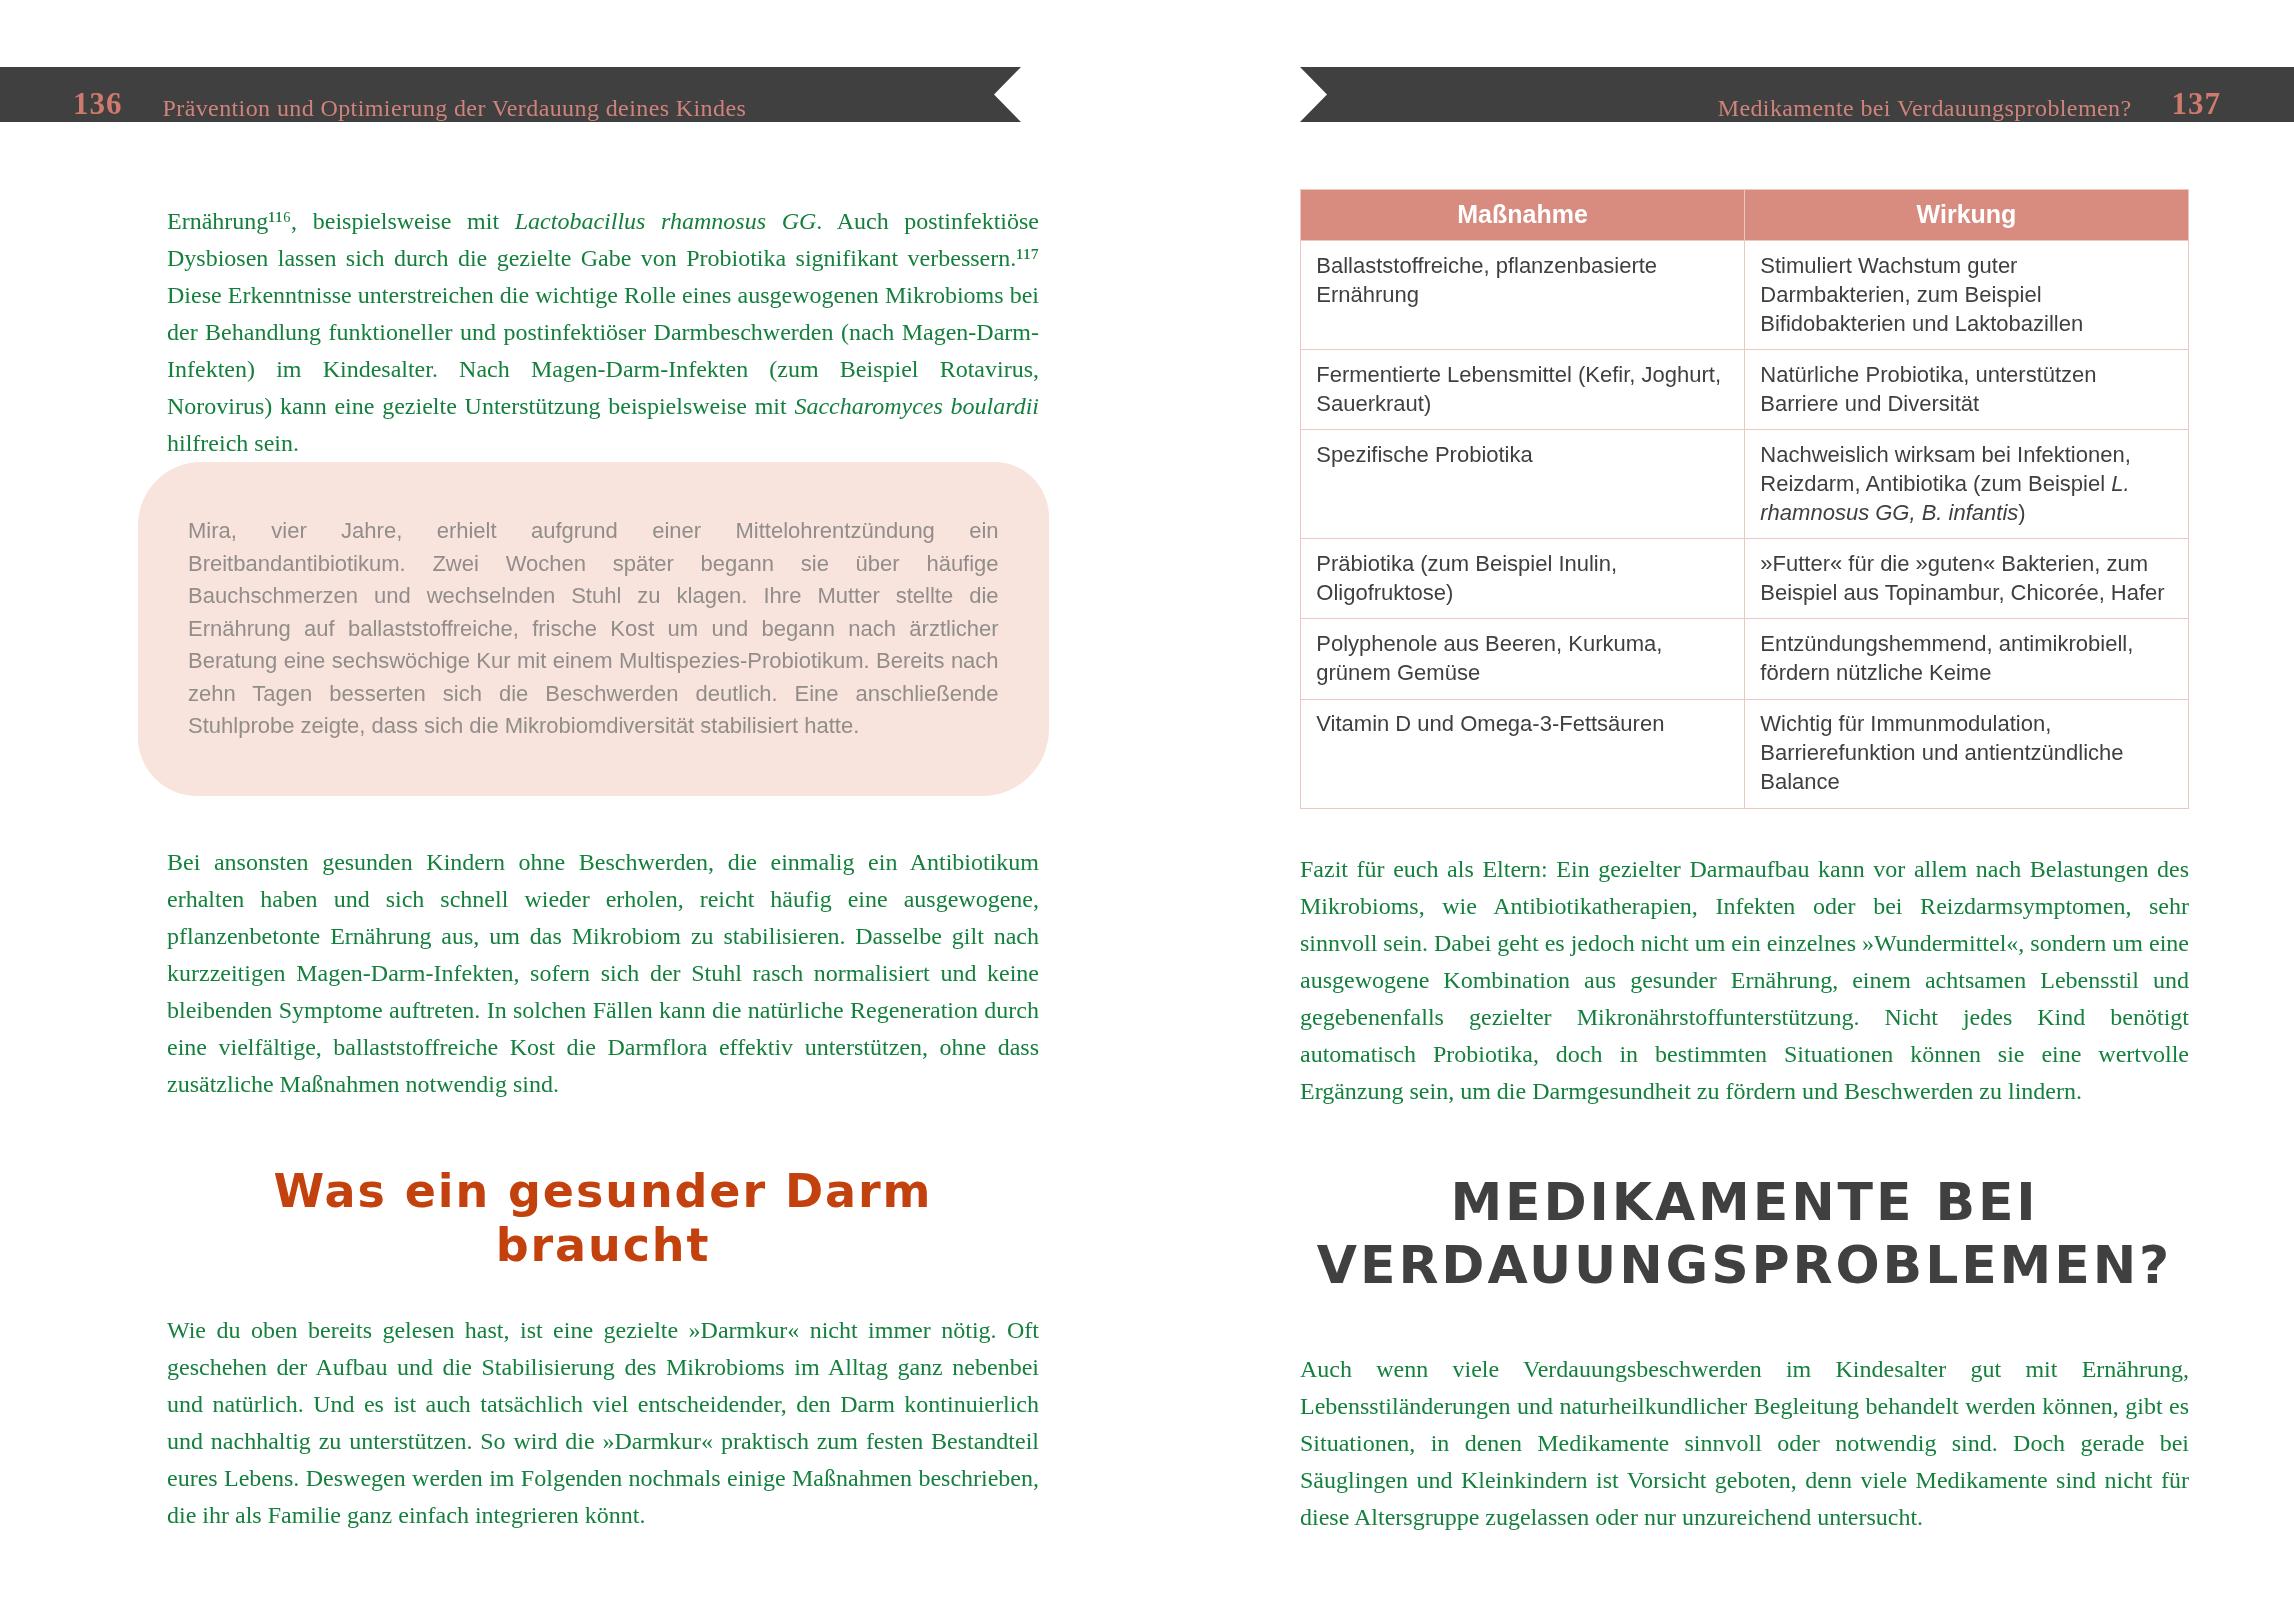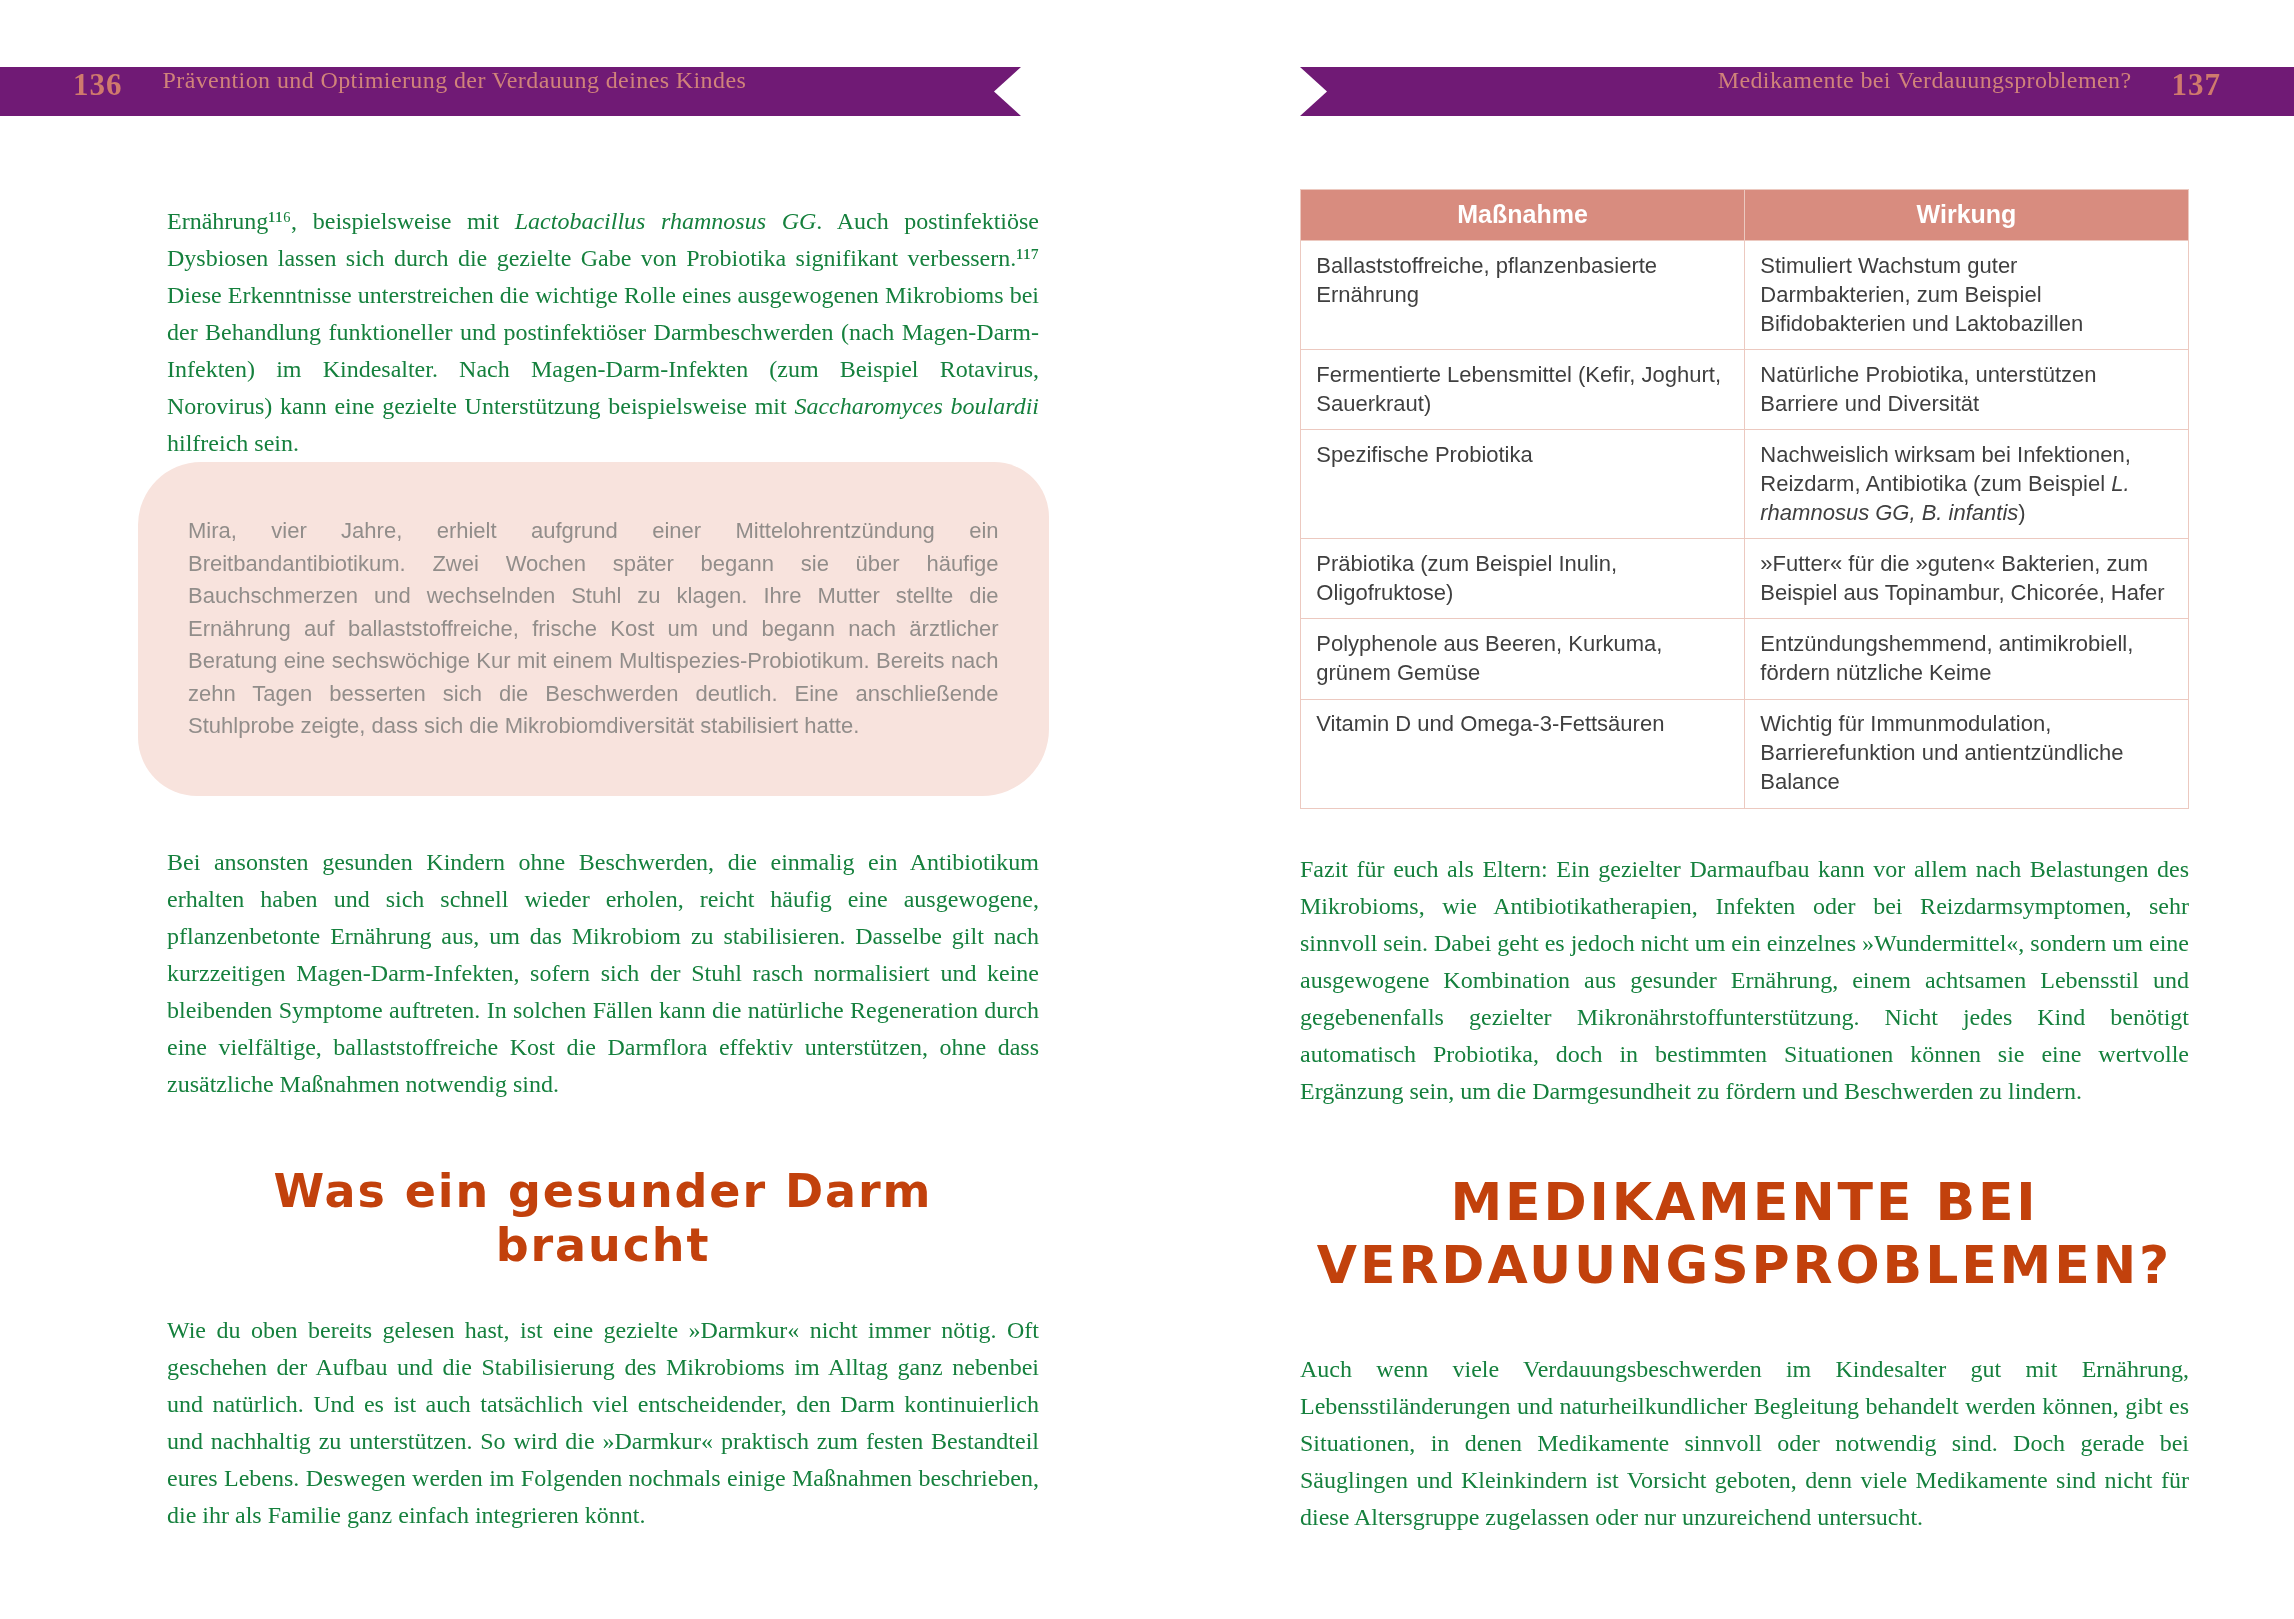--- a/index.html
+++ b/index.html
@@ -14,24 +14,24 @@
     color: #3c3c3c;
   }
   .page { position: absolute; top: 0; width: 1147px; height: 1619px; }
   .page-left  { left: 0; }
   .page-right { left: 1147px; }
 
   
   .banner {
     position: absolute;
     top: 67px;
-    height: 49px;
-    background: #701a75;
+    height: 55px;
+    background: #404040;
     display: flex;
-    align-items: flex-start;
+    align-items: flex-end;
     box-sizing: border-box;
   }
   .banner-left {
     left: 0;
     width: 1021px;
     padding-left: 73px;
     gap: 40px;
     clip-path: polygon(0 0, 100% 0, calc(100% - 27px) 50%, 100% 100%, 0 100%);
   }
   .banner-right {
@@ -136,21 +136,21 @@
   .fazit { margin-top: 42px; }
 
   .chapter-heading {
     margin-top: 61px;
     text-align: center;
     font-family: "DejaVu Sans", sans-serif;
     font-weight: bold;
     font-size: 52px;
     line-height: 63px;
     letter-spacing: 2.9px;
-    color: #c2410c;
+    color: #404040;
   }
   .final-para { margin-top: 54px; }
 </style>
 </head>
 <body>
 
 <div class="spread">
 
   <div class="page page-left">
 

